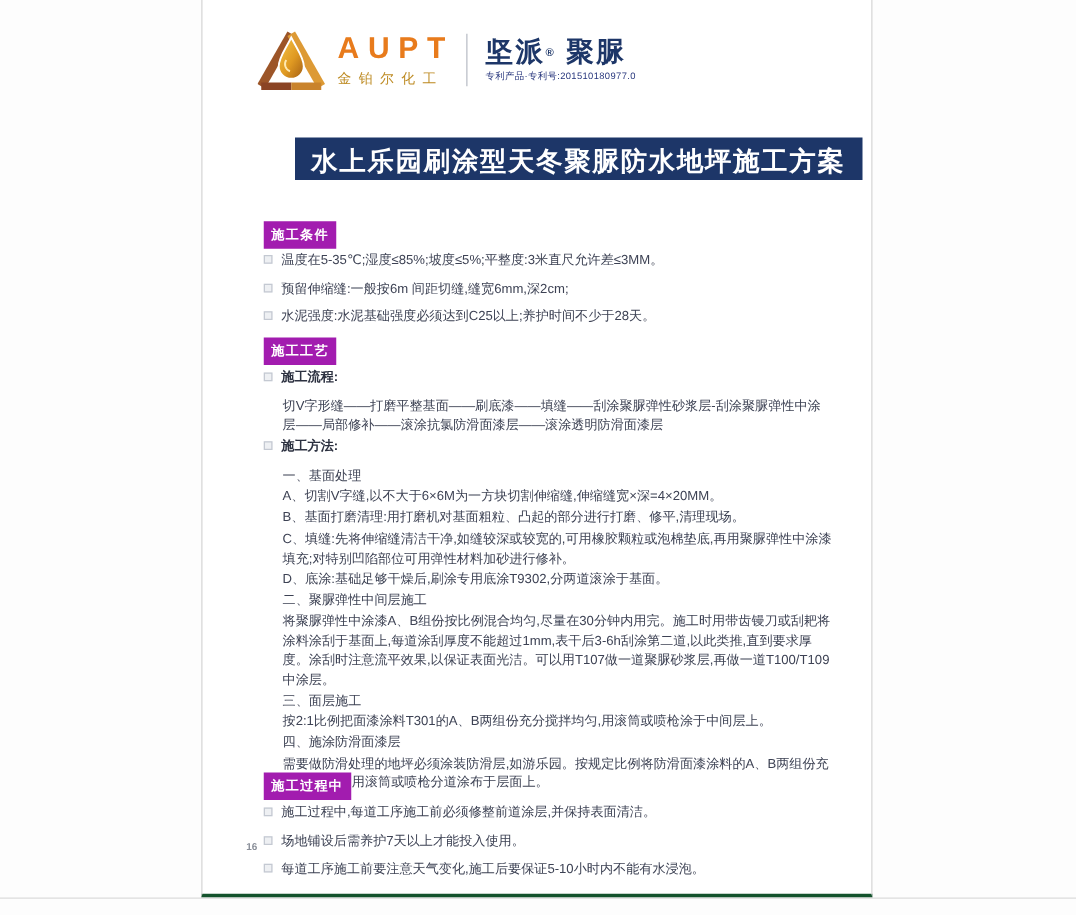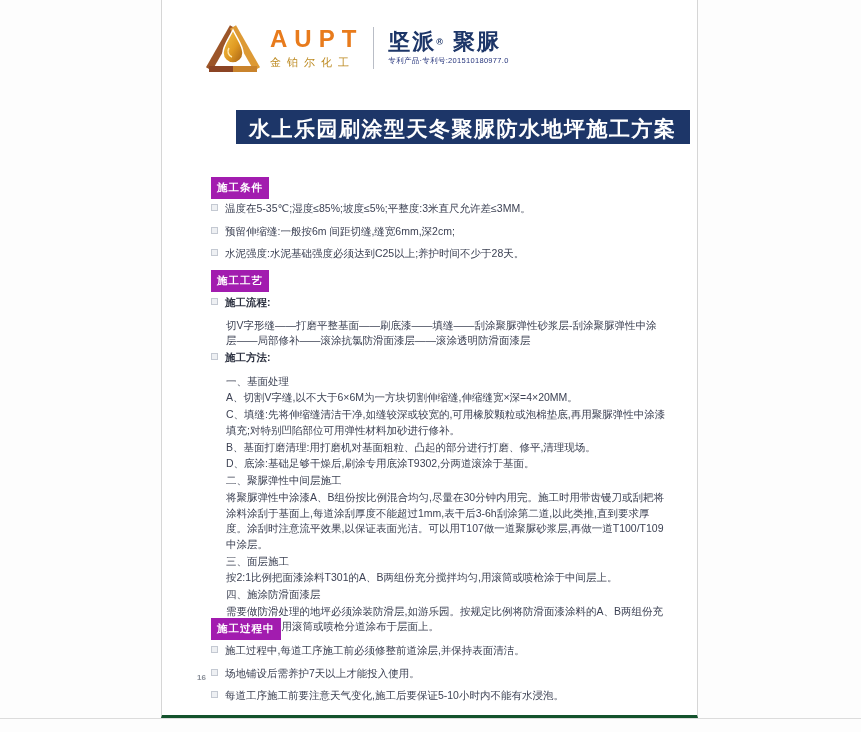--- a/index.html
+++ b/index.html
@@ -130,22 +130,22 @@
       <div class="para">切V字形缝——打磨平整基面——刷底漆——填缝——刮涂聚脲弹性砂浆层-刮涂聚脲弹性中涂层——局部修补——滚涂抗氯防滑面漆层——滚涂透明防滑面漆层</div>
     </div>
     <div class="items" style="top:350px;">
       <div class="item">
         <span class="cbx"></span>
         <span class="item-text bold">施工方法:</span>
       </div>
       <div class="method-block">
         <p>一、基面处理</p>
         <p>A、切割V字缝,以不大于6×6M为一方块切割伸缩缝,伸缩缝宽×深=4×20MM。</p>
+        <p>B、基面打磨清理:用打磨机对基面粗粒、凸起的部分进行打磨、修平,清理现场。</p>
         <p>C、填缝:先将伸缩缝清洁干净,如缝较深或较宽的,可用橡胶颗粒或泡棉垫底,再用聚脲弹性中涂漆填充;对特别凹陷部位可用弹性材料加砂进行修补。</p>
-        <p>B、基面打磨清理:用打磨机对基面粗粒、凸起的部分进行打磨、修平,清理现场。</p>
         <p>D、底涂:基础足够干燥后,刷涂专用底涂T9302,分两道滚涂于基面。</p>
         <p>二、聚脲弹性中间层施工</p>
         <p>将聚脲弹性中涂漆A、B组份按比例混合均匀,尽量在30分钟内用完。施工时用带齿镘刀或刮耙将涂料涂刮于基面上,每道涂刮厚度不能超过1mm,表干后3-6h刮涂第二道,以此类推,直到要求厚度。涂刮时注意流平效果,以保证表面光洁。可以用T107做一道聚脲砂浆层,再做一道T100/T109中涂层。</p>
         <p>三、面层施工</p>
         <p>按2:1比例把面漆涂料T301的A、B两组份充分搅拌均匀,用滚筒或喷枪涂于中间层上。</p>
         <p>四、施涂防滑面漆层</p>
         <p>需要做防滑处理的地坪必须涂装防滑层,如游乐园。按规定比例将防滑面漆涂料的A、B两组份充分搅拌均匀,用滚筒或喷枪分道涂布于层面上。</p>
       </div>
     </div>
 

